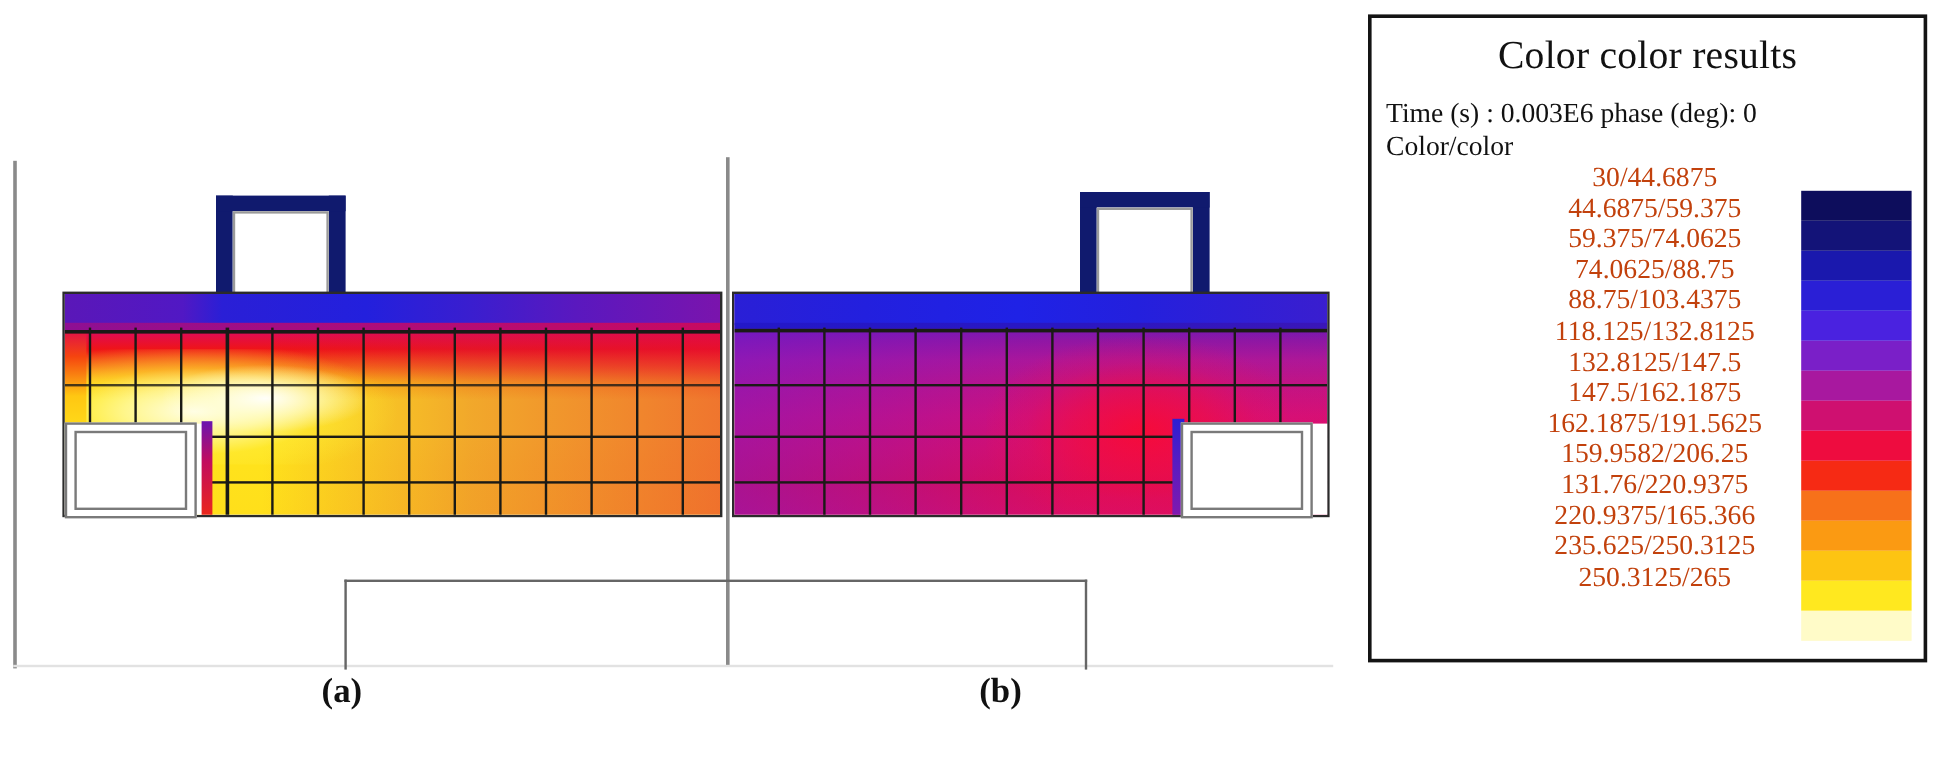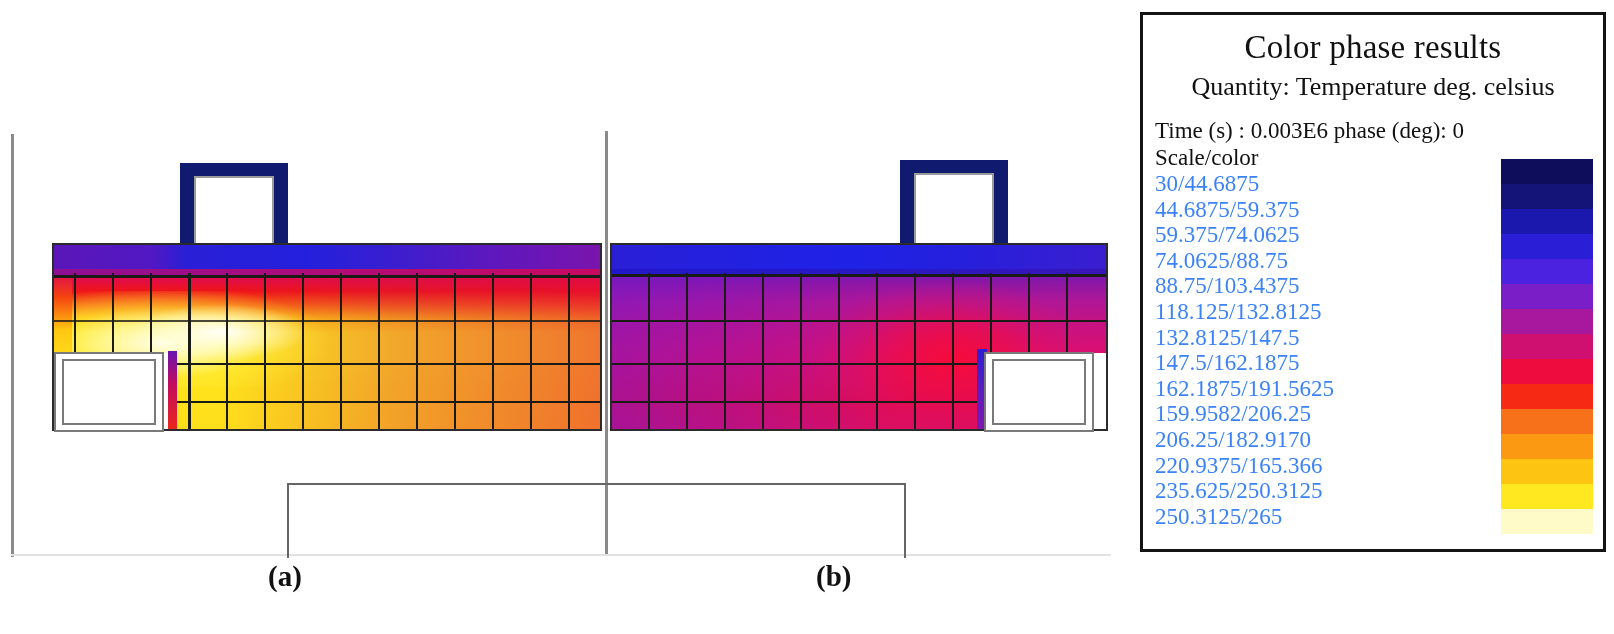--- a/index.html
+++ b/index.html
@@ -52,21 +52,21 @@
   }
   #legend-title{
     text-align:center;font-size:33px;color:#111;margin-top:14px;letter-spacing:.2px;
   }
   #legend-quantity{
     text-align:center;font-size:26px;color:#111;margin-top:6px;
   }
   #legend-time{font-size:23px;color:#111;margin:16px 0 0 12px;}
   #legend-scalehdr{font-size:23px;color:#111;margin:1px 0 0 12px;}
   #scale-list{margin:0;padding:0;list-style:none;}
-  #scale-list li{font-size:23px;color:#3b82f6;margin-left:12px;line-height:25.6px;white-space:nowrap;}
+  #scale-list li{font-size:23px;color:#c2410c;margin-left:12px;line-height:25.6px;white-space:nowrap;text-align:center;}
 
   #colorbar{
     position:absolute;left:358px;top:144px;width:92px;height:375px;
     display:flex;flex-direction:column;
   }
   #colorbar div{flex:1 1 0;width:100%;}
 </style>
 </head>
 <body>
 
@@ -218,36 +218,35 @@
       </div>
 
       <div class="hole" style="left:374px;top:352px;width:110px;height:80px;border-color:#7a7a7a;"></div>
       <div style="position:absolute;left:382px;top:359px;width:94px;height:66px;border:2px solid #7a7a7a;box-sizing:border-box;background:#fff;"></div>
 
       <div class="caption" style="left:206px;top:560px;">(b)</div>
     </div>
   </div>
 
   <div id="legend">
-    <div id="legend-title">Color phase results</div>
-    <div id="legend-quantity">Quantity: Temperature deg. celsius</div>
+    <div id="legend-title">Color color results</div>
     <div id="legend-time">Time (s) : 0.003E6 phase (deg): 0</div>
-    <div id="legend-scalehdr">Scale/color</div>
+    <div id="legend-scalehdr">Color/color</div>
     <ul id="scale-list">
         <li>30/44.6875</li>
         <li>44.6875/59.375</li>
         <li>59.375/74.0625</li>
         <li>74.0625/88.75</li>
         <li>88.75/103.4375</li>
         <li>118.125/132.8125</li>
         <li>132.8125/147.5</li>
         <li>147.5/162.1875</li>
         <li>162.1875/191.5625</li>
         <li>159.9582/206.25</li>
-        <li>206.25/182.9170</li>
+        <li>131.76/220.9375</li>
         <li>220.9375/165.366</li>
         <li>235.625/250.3125</li>
         <li>250.3125/265</li>
       </ul>
     <div id="colorbar">
         <div style="background: rgb(13, 13, 92);"></div>
         <div style="background: rgb(19, 19, 120);"></div>
         <div style="background: rgb(26, 24, 173);"></div>
         <div style="background: rgb(42, 31, 214);"></div>
         <div style="background: rgb(74, 34, 224);"></div>

